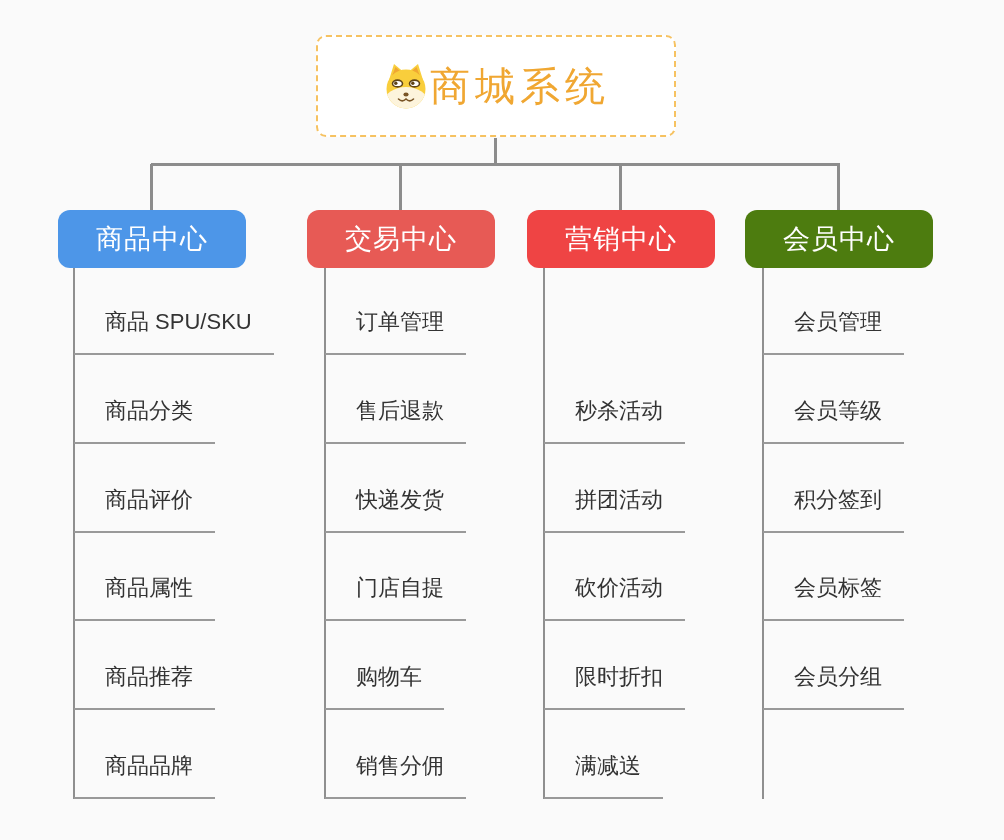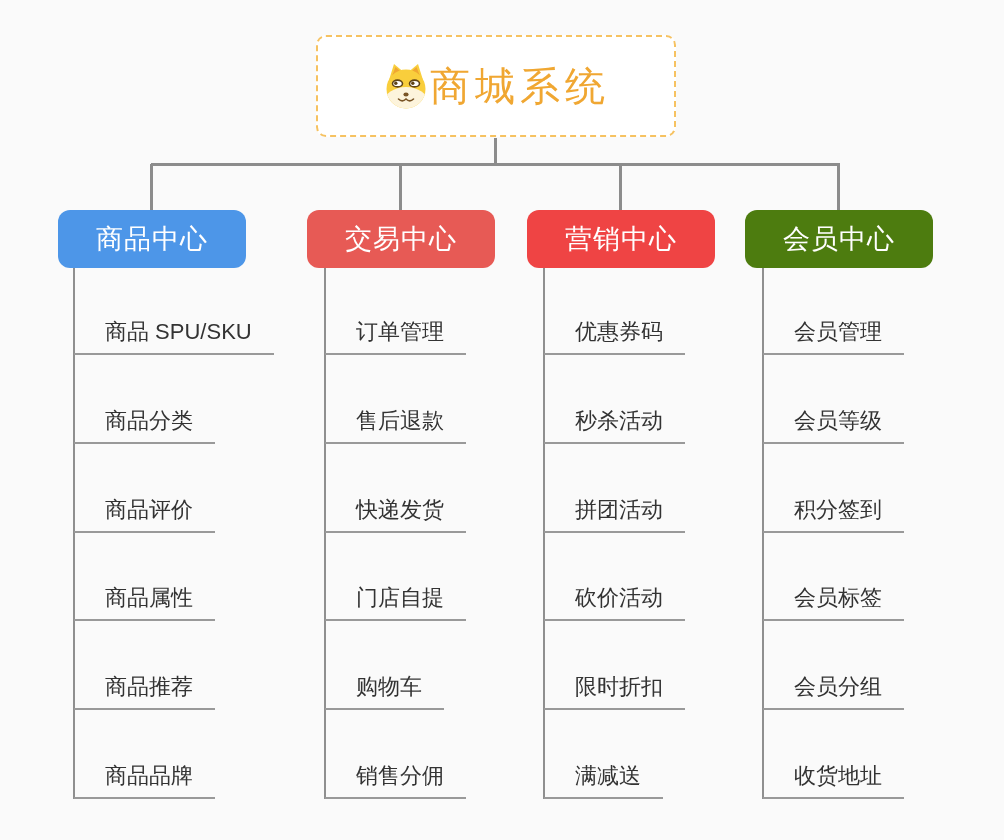--- a/index.html
+++ b/index.html
@@ -30,21 +30,21 @@
     display:flex;align-items:center;justify-content:center;
   }
   .b0{left:58px}.b1{left:307px}.b2{left:527px}.b3{left:745px}
   
   .column{position:absolute;top:268px;width:240px;height:540px}
   .c0{left:73px}.c1{left:324px}.c2{left:543px}.c3{left:762px}
   .spine{position:absolute;left:0;top:0;width:2px;height:531px;background:#8F8F8F}
   .leaf{
     position:absolute;left:1px;transform:translateY(-100%);
     white-space:nowrap;font-size:22px;color:#333333;
-    padding:0 22px 6px 31px;border-bottom:2px solid #999999;
+    padding:0 22px 16px 31px;border-bottom:2px solid #999999;
   }
   .l0{top:87px}.l1{top:176px}.l2{top:265px}.l3{top:353px}.l4{top:442px}.l5{top:531px}
 </style>
 </head>
 <body>
 
 <div class="connector root-stub"></div>
 <div class="connector h-bar"></div>
 <div class="connector drop d0"></div>
 <div class="connector drop d1"></div>
@@ -96,29 +96,27 @@
   <div class="leaf l0">订单管理</div>
   <div class="leaf l1">售后退款</div>
   <div class="leaf l2">快递发货</div>
   <div class="leaf l4">购物车</div>
   <div class="leaf l3">门店自提</div>
   <div class="leaf l5">销售分佣</div>
 </div>
 
 <div class="column c2">
   <div class="spine"></div>
-  <div class="leaf l0">优惠券码</div>
   <div class="leaf l1">秒杀活动</div>
   <div class="leaf l2">拼团活动</div>
   <div class="leaf l3">砍价活动</div>
   <div class="leaf l4">限时折扣</div>
   <div class="leaf l5">满减送</div>
 </div>
 
 <div class="column c3">
   <div class="spine"></div>
   <div class="leaf l0">会员管理</div>
   <div class="leaf l1">会员等级</div>
   <div class="leaf l2">积分签到</div>
   <div class="leaf l3">会员标签</div>
   <div class="leaf l4">会员分组</div>
-  <div class="leaf l5">收货地址</div>
 </div>
 
 </body></html>

